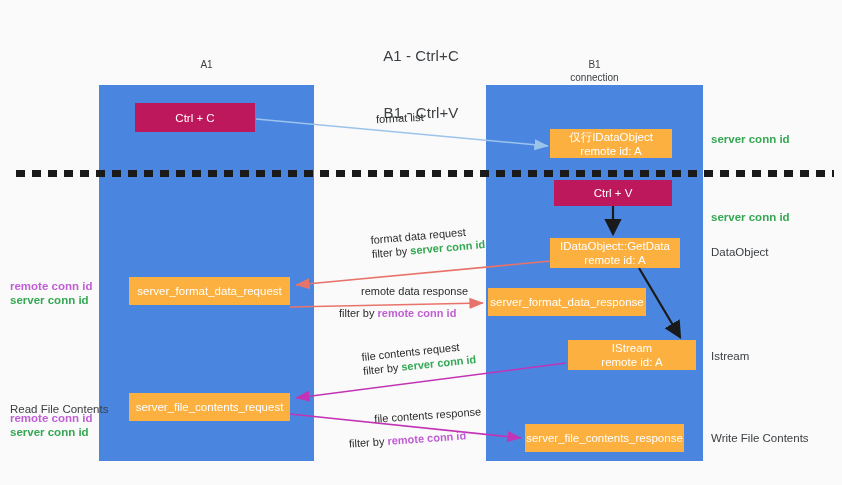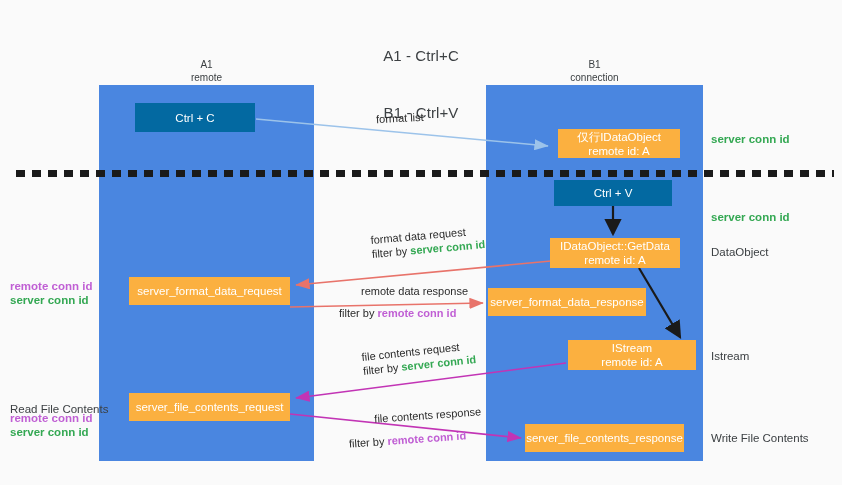--- a/index.html
+++ b/index.html
@@ -69,21 +69,21 @@
     box-sizing: border-box;
     display: flex;
     flex-direction: column;
     align-items: center;
     justify-content: center;
     text-align: center;
     color: #ffffff;
     font-size: 11.5px;
     line-height: 14px;
   }
-  .node.green { background: #0369a1; }
+  .node.green { background: #be185d; }
   .node.orange { background: #fbb040; }
   .node .l2 { display: block; }
 
   
   .side-label {
     font-size: 11.5px;
     line-height: 14px;
     color: #3c4043;
     white-space: nowrap;
   }
@@ -111,21 +111,20 @@
 
 <div id="stage">
 
   <div class="abs" id="title">
     <div>A1 - Ctrl+C</div>
     <div>B1 - Ctrl+V</div>
   </div>
 
   <div class="abs col-head" id="head-a1">
     <div>A1</div>
-    <div>remote</div>
   </div>
   <div class="abs col-head" id="head-b1">
     <div>B1</div>
     <div>connection</div>
   </div>
 
   <div class="abs lane" id="lane-a"></div>
   <div class="abs lane" id="lane-b"></div>
 
   <svg id="wires">
@@ -166,21 +165,21 @@
   </div>
 
   <div class="abs node orange" style="left:129px; top:277px; width:161px; height:28px;">
     <span>server_format_data_request</span>
   </div>
 
   <div class="abs node orange" style="left:129px; top:393px; width:161px; height:28px;">
     <span>server_file_contents_request</span>
   </div>
 
-  <div class="abs node orange" style="left:550px; top:129px; width:122px; height:29px;margin-left:8px;">
+  <div class="abs node orange" style="left:550px; top:129px; width:122px; height:29px;">
     <span>仅行IDataObject</span>
     <span class="l2">remote id: A</span>
   </div>
 
   <div class="abs node green" style="left:554px; top:180px; width:118px; height:26px;text-align:right;">
     <span>Ctrl + V</span>
   </div>
 
   <div class="abs node orange" style="left:550px; top:238px; width:130px; height:30px;">
     <span>IDataObject::GetData</span>

